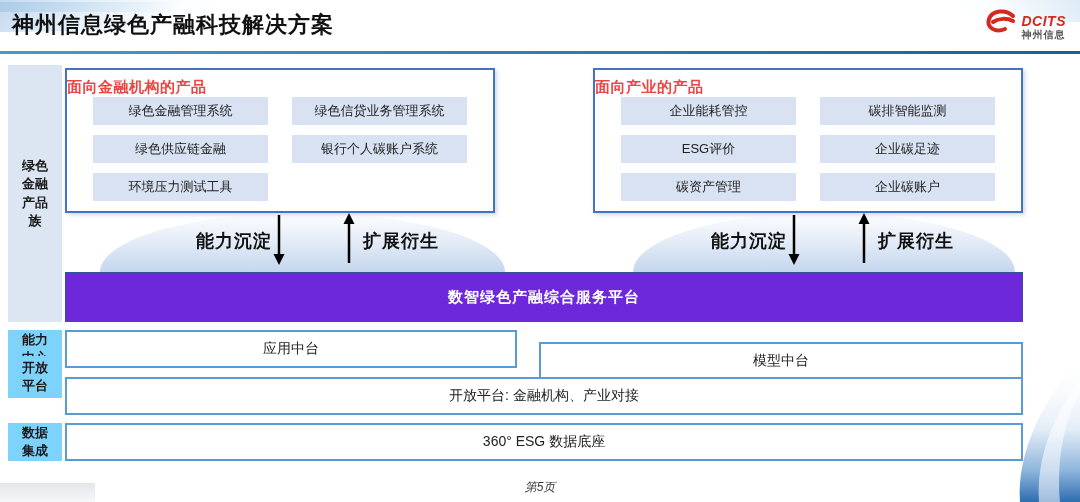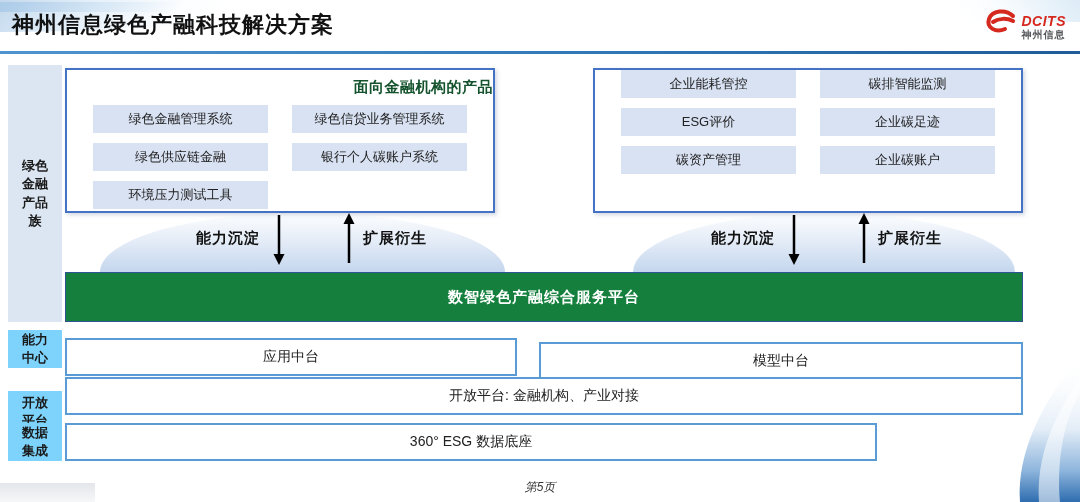--- a/index.html
+++ b/index.html
@@ -46,77 +46,77 @@
   
   .rail {
     position: absolute; left: 8px; width: 54px;
     display: flex; align-items: center; justify-content: center;
     font-weight: bold; color: #1a1a1a; text-align: center;
   }
   .rail-inner { width: 28px; word-break: break-all; line-height: 1.4; font-size: 13px; }
   .rail-family { top: 65px; height: 257px; background: #dce6f2; }
   .rail-peach { background: #7dd3fc; }
   .rail-cap  { top: 330px; height: 38px; }
-  .rail-open { top: 391px; height: 42px; }
+  .rail-open { top: 356px; height: 42px; }
   .rail-data { top: 423px; height: 38px; }
 
   
   .product-box {
     position: absolute; top: 68px; width: 430px; height: 145px;
     background: #fff; border: 2px solid #4472c4;
     box-shadow: 2px 2px 4px rgba(80,100,140,.25);
   }
   .product-box.left { left: 65px; }
   .product-box.right { left: 593px; }
   .product-box-title {
-    text-align: right; font-size: 15px; font-weight: bold; color: #14532d;
-    margin-top: 8px; margin-bottom: 8px; letter-spacing: .5px;
+    text-align: left; font-size: 15px; font-weight: bold; color: #ef4444;
+    margin-top: 8px; letter-spacing: .5px;
   }
   .product-grid {
     display: grid; grid-template-columns: 1fr 1fr;
     gap: 10px 24px; padding: 0 26px;
   }
   .product-item {
     height: 28px; background: #d9e2f3;
     display: flex; align-items: center; justify-content: center;
     font-size: 13px; color: #222;
   }
 
   
   .dome {
     position: absolute; top: 213px; height: 59px;
     border-radius: 50% 50% 0 0 / 100% 100% 0 0;
     background: linear-gradient(to bottom, rgba(223,233,246,0.05) 0%, rgba(208,222,241,.55) 45%, rgba(193,212,237,.95) 100%);
   }
   .dome.left { left: 100px; width: 405px; }
   .dome.right { left: 633px; width: 382px; }
   .flow-label {
-    position: absolute; top: 229px; font-size: 15px; font-weight: bold; color: #111;
+    position: absolute; top: 229px; font-size: 18px; font-weight: bold; color: #111;
     letter-spacing: 1px;
   }
   .flow-arrow { position: absolute; top: 213px; width: 16px; height: 52px; }
 
   
   .platform-bar {
     position: absolute; left: 65px; top: 272px; width: 958px; height: 50px;
-    background: #15803d; border: 1px solid #2f5597;
+    background: #6d28d9; border: 1px solid #2f5597;
     display: flex; align-items: center; justify-content: center;
     color: #fff; font-size: 15px; font-weight: bold; letter-spacing: 1px;
   }
 
   
   .cell {
     position: absolute; background: #fff; border: 2px solid #5b9bd5;
     display: flex; align-items: center; justify-content: center;
     font-size: 14px; color: #222; height: 38px;
   }
-  .cell-app   { left: 65px;  top: 338px; width: 452px; }
+  .cell-app   { left: 65px;  top: 330px; width: 452px; }
   .cell-model { left: 539px; top: 330px; width: 484px; margin-top: 12px; }
   .cell-open  { left: 65px;  top: 377px; width: 958px; }
-  .cell-data  { left: 65px;  top: 423px; width: 812px; }
+  .cell-data  { left: 65px;  top: 423px; width: 958px; }
 
   
   .page-number {
     position: absolute; left: 0; right: 0; top: 479px;
     text-align: center; font-size: 12px; font-style: italic; color: #333;
   }
   .corner-gray {
     position: absolute; left: 0; top: 483px; width: 95px; height: 19px;
     background: linear-gradient(to bottom, #e3e6ea, #f6f7f9);
   }
@@ -166,20 +166,21 @@
     <div class="product-grid">
       <div class="product-item">绿色金融管理系统</div>
       <div class="product-item">绿色信贷业务管理系统</div>
       <div class="product-item">绿色供应链金融</div>
       <div class="product-item">银行个人碳账户系统</div>
       <div class="product-item">环境压力测试工具</div>
     </div>
   </div>
 
   <div class="product-box right">
+    <div class="product-box-title">面向产业的产品</div>
     <div class="product-grid">
       <div class="product-item">企业能耗管控</div>
       <div class="product-item">碳排智能监测</div>
       <div class="product-item">ESG评价</div>
       <div class="product-item">企业碳足迹</div>
       <div class="product-item">碳资产管理</div>
       <div class="product-item">企业碳账户</div>
     </div>
   </div>
 

